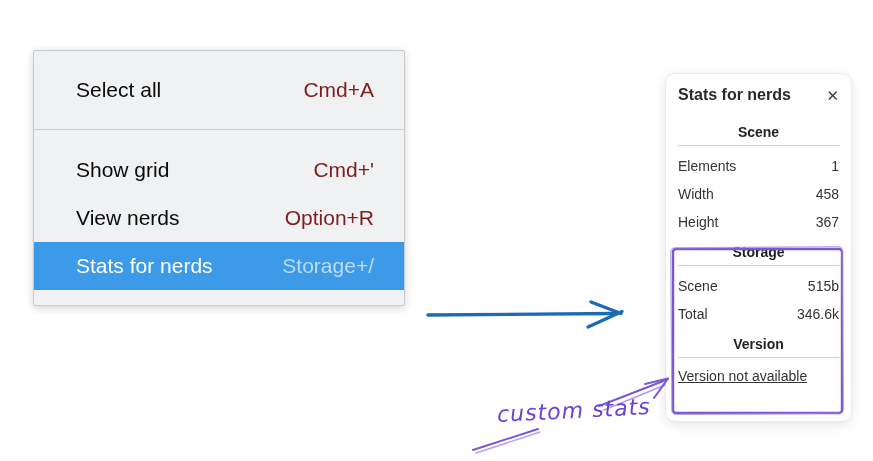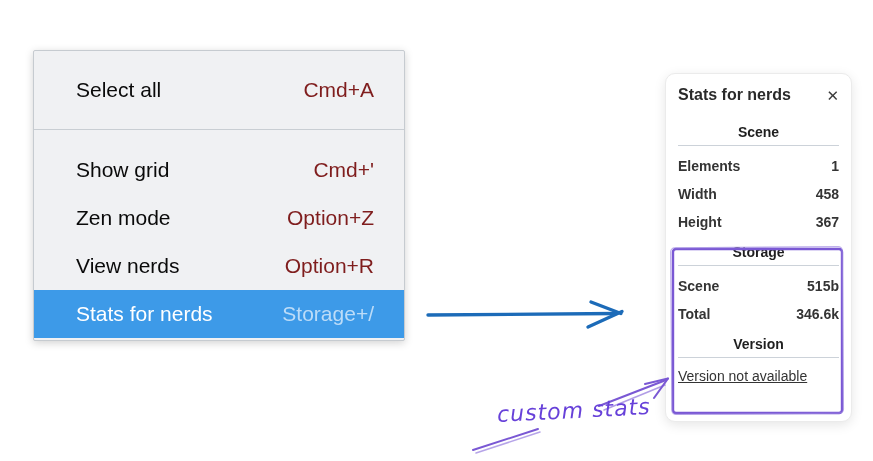--- a/index.html
+++ b/index.html
@@ -16,21 +16,21 @@
   .menu {
     position: absolute; left: 33px; top: 50px; width: 372px;
     background: #f0f1f3;
     border: 1px solid #c6cbd0;
     border-radius: 2px;
     box-shadow: 0 2px 8px rgba(0,0,0,0.18);
     overflow: hidden;
   }
   .menu-sec1 { padding: 14px 0; }
   .menu-divider { height: 1px; background: #c9ced3; }
-  .menu-sec2 { padding: 16px 0 2px 0; }
+  .menu-sec2 { padding: 16px 0 15px 0; }
   .menu-item {
     height: 48px;
     display: flex; align-items: center; justify-content: space-between;
     padding: 0 30px 0 42px;
     font-size: 21px; color: #0a0a0a;
     cursor: default;
   }
   .menu-sec1 .menu-item { height: 50px; }
   .menu-item .shortcut { color: #7f1d1d; }
   .menu-item.selected { background: #3d9ae8; color: #ffffff; }
@@ -54,21 +54,21 @@
   }
   .sp-close {
     font-size: 15px; font-weight: 400; color: #3c3c3c;
     cursor: pointer; line-height: 1;
   }
   .sp-heading {
     text-align: center; font-weight: bold; font-size: 14px; color: #1f1f1f;
     margin: 8px 0 5px 0;
   }
   .sp-divider { height: 1px; background: #ccd2d9; margin-bottom: 6px; }
-  .sp-row { display: flex; justify-content: space-between; line-height: 28px; font-weight: bold; }
+  .sp-row { display: flex; justify-content: space-between; line-height: 28px; }
   .sp-row .sp-val { text-align: right; }
   .sp-note { line-height: 24px; margin-top: 6px; text-decoration: underline; }
 
   
   .overlay {
     position: absolute; left: 0; top: 0; width: 873px; height: 461px;
     pointer-events: none;
   }
   .custom-stats-label {
     position: absolute; left: 497px; top: 398px;
@@ -88,24 +88,20 @@
     <div class="menu-item">
       <span>Select all</span>
       <span class="shortcut">Cmd+A</span>
     </div>
   </div>
   <div class="menu-divider"></div>
   <div class="menu-sec2">
     <div class="menu-item">
       <span>Show grid</span>
       <span class="shortcut">Cmd+'</span>
-    </div>
-    <div class="menu-item">
-      <span>Zen mode</span>
-      <span class="shortcut">Option+Z</span>
     </div>
     <div class="menu-item">
       <span>View nerds</span>
       <span class="shortcut">Option+R</span>
     </div>
     <div class="menu-item selected">
       <span>Stats for nerds</span>
       <span class="shortcut">Storage+/</span>
     </div>
   </div>

